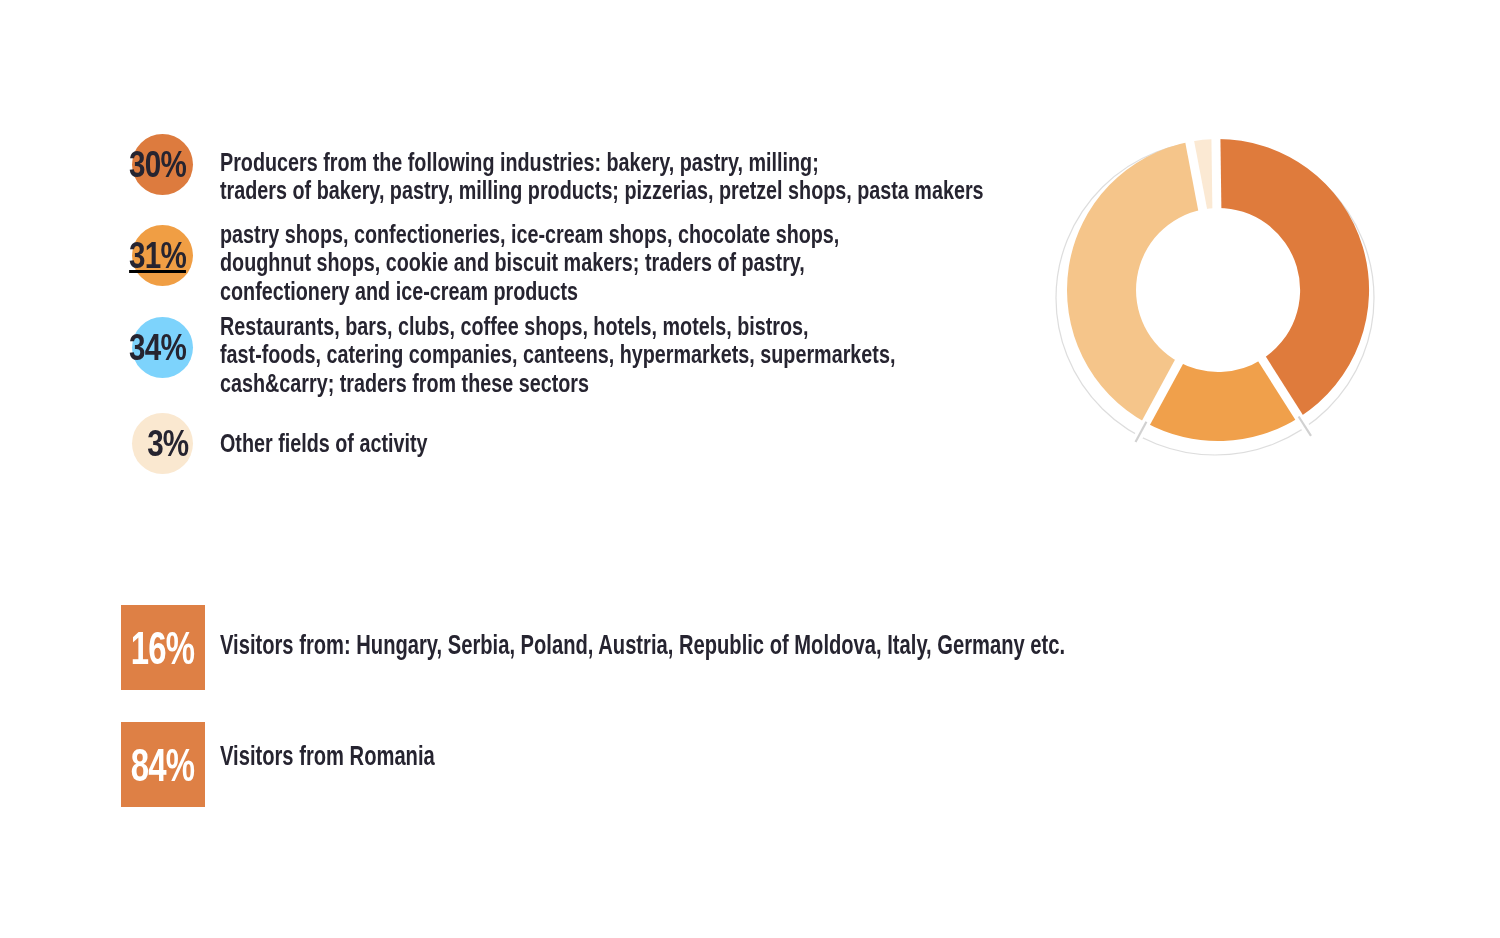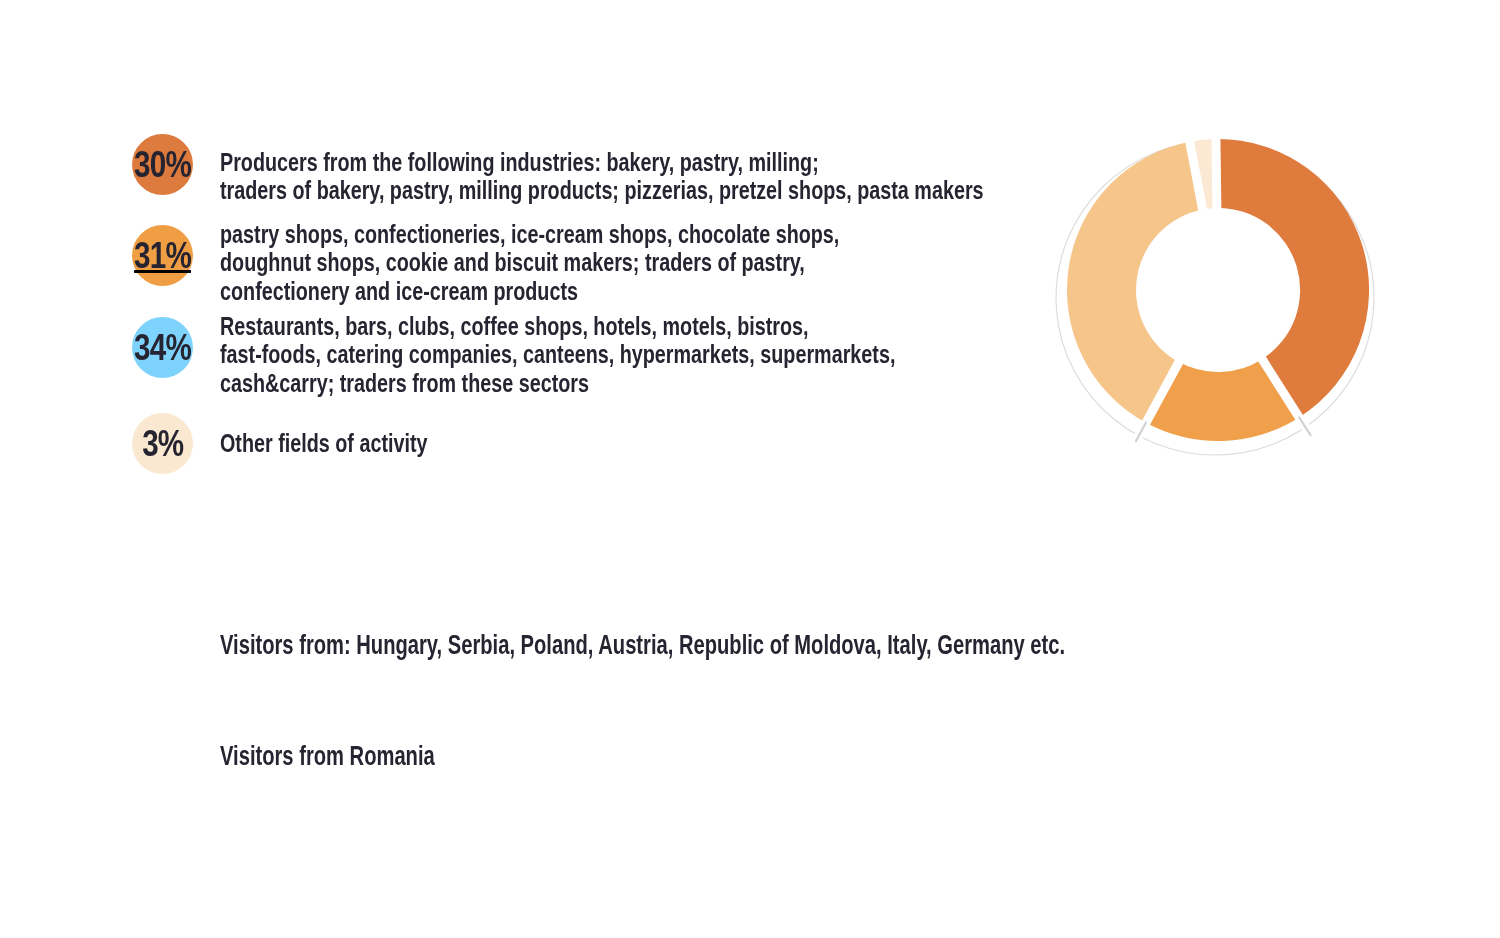--- a/index.html
+++ b/index.html
@@ -4,21 +4,21 @@
 <style>
   html,body{margin:0;padding:0;background:#ffffff;}
   .canvas{
     position:relative;width:1500px;height:938px;background:#ffffff;
     font-family:"Liberation Sans",sans-serif;overflow:hidden;
   }
   .abs{position:absolute;}
   
   .swatch{
     width:61px;height:61px;border-radius:50%;
-    display:flex;align-items:center;justify-content:center;
+    display:flex;align-items:center;justify-content:flex-end;
   }
   .circle-num{
     font-weight:bold;font-size:37px;color:#262430;letter-spacing:-1px;
     transform:scaleX(.8);white-space:nowrap;
   }
   
   .desc{
     font-weight:bold;font-size:26px;line-height:28.3px;color:#262430;
     transform:scaleX(.76);transform-origin:0 0;white-space:nowrap;letter-spacing:0;
   }
@@ -83,17 +83,23 @@
       <path d="M149.7 31.7 A151 151 0 0 1 175.9 29 L176.9 98 A82 82 0 0 0 162.6 99.5 Z" fill="#fbe9d3"></path>
       <line x1="177.1" y1="114" x2="175.7" y2="13" stroke="#ffffff" stroke-width="9"></line>
       <line x1="213.5" y1="235.7" x2="267.7" y2="320.8" stroke="#ffffff" stroke-width="9"></line>
       <line x1="146.5" y1="238" x2="98.3" y2="326.8" stroke="#ffffff" stroke-width="9"></line>
       <line x1="165.6" y1="115.2" x2="146.7" y2="16" stroke="#ffffff" stroke-width="9"></line>
       <circle cx="178" cy="180" r="81" fill="#ffffff"></circle>
       <line x1="258.6" y1="306.5" x2="271" y2="325.9" stroke="#c6c6c6" stroke-width="2.2" opacity="0.8"></line>
       <line x1="106.4" y1="311.8" x2="95.5" y2="332" stroke="#c6c6c6" stroke-width="2.2" opacity="0.8"></line>
     </svg>
 
+  <div class="sq abs" style="left: 121px; top: 605px; background-color: rgb(222, 128, 69);">
+    <span class="sq-num">16%</span>
+  </div>
   <div class="stat-label abs" style="left:220px;top:628px">Visitors from: Hungary, Serbia, Poland, Austria, Republic of Moldova, Italy, Germany etc.</div>
 
+  <div class="sq abs" style="left: 121px; top: 722px; background-color: rgb(222, 128, 69);">
+    <span class="sq-num">84%</span>
+  </div>
   <div class="stat-label abs" style="left:220px;top:739px">Visitors from Romania</div>
 
 </div>
 
 </body></html>

